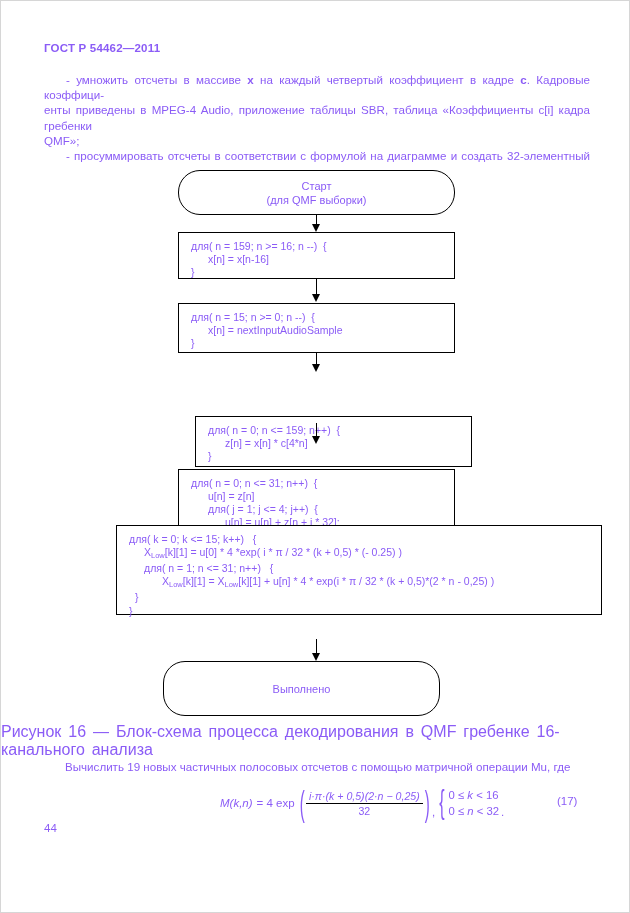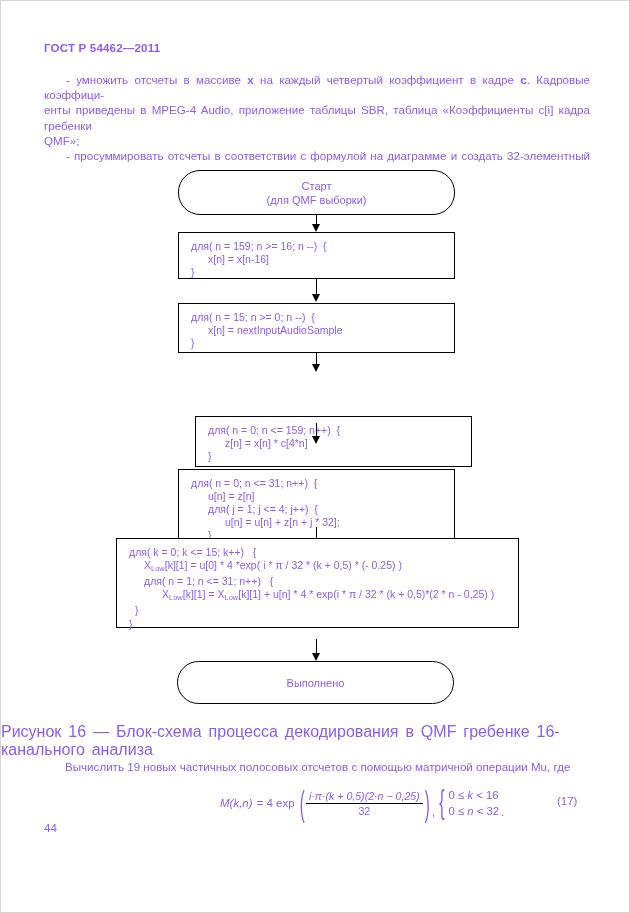--- a/index.html
+++ b/index.html
@@ -116,33 +116,33 @@
     <div class="code i1">u[n] = z[n]</div>
     <div class="code i1">для( j = 1; j &lt;= 4; j++)  {</div>
     <div class="code i2">u[n] = u[n] + z[n + j * 32];</div>
     <div class="code i1">}</div>
     <div class="code">}</div>
   </div>
 
   <div class="vline" style="left:315px; top:526px; height:15px;"></div>
   <div class="ahead" style="left:311px; top:540px;"></div>
 
-  <div class="fbox" style="left:115px; top:537px; width:403px; height:90px;">
+  <div class="fbox" style="left:115px; top:524px; width:486px; height:90px;">
     <div class="code">для( k = 0; k &lt;= 15; k++)   {</div>
     <div class="code b5a"><span>X</span><sub class="lowsub">Low</sub><span>[k][1] = u[0] * 4 *exp( i * π / 32 * (k + 0,5) * (- 0.25) )</span></div>
     <div class="code b5a">для( n = 1; n &lt;= 31; n++)   {</div>
     <div class="code b5b"><span>X</span><sub class="lowsub">Low</sub><span>[k][1] = X</span><sub class="lowsub">Low</sub><span>[k][1] + u[n] * 4 * exp(i * π / 32 * (k + 0,5)*(2 * n - 0,25) )</span></div>
     <div class="code b5c">}</div>
     <div class="code">}</div>
   </div>
 
   <div class="vline" style="left:315px; top:638px; height:15px;"></div>
   <div class="ahead" style="left:311px; top:652px;"></div>
 
-  <div class="oval" style="left:176px; top:660px; width:277px; height:43px;">
+  <div class="oval" style="left:162px; top:660px; width:277px; height:55px;">
     <div>Выполнено</div>
   </div>
 
   <div class="caption">Рисунок 16 — Блок-схема процесса декодирования в QMF гребенке 16-канального анализа</div>
 
   <div class="text2">Вычислить 19 новых частичных полосовых отсчетов с помощью матричной операции Mu, где</div>
 
   <div class="formula">
     <span class="f-lhs">M(k,n)</span>
     <span class="f-eq">= 4 exp</span>

